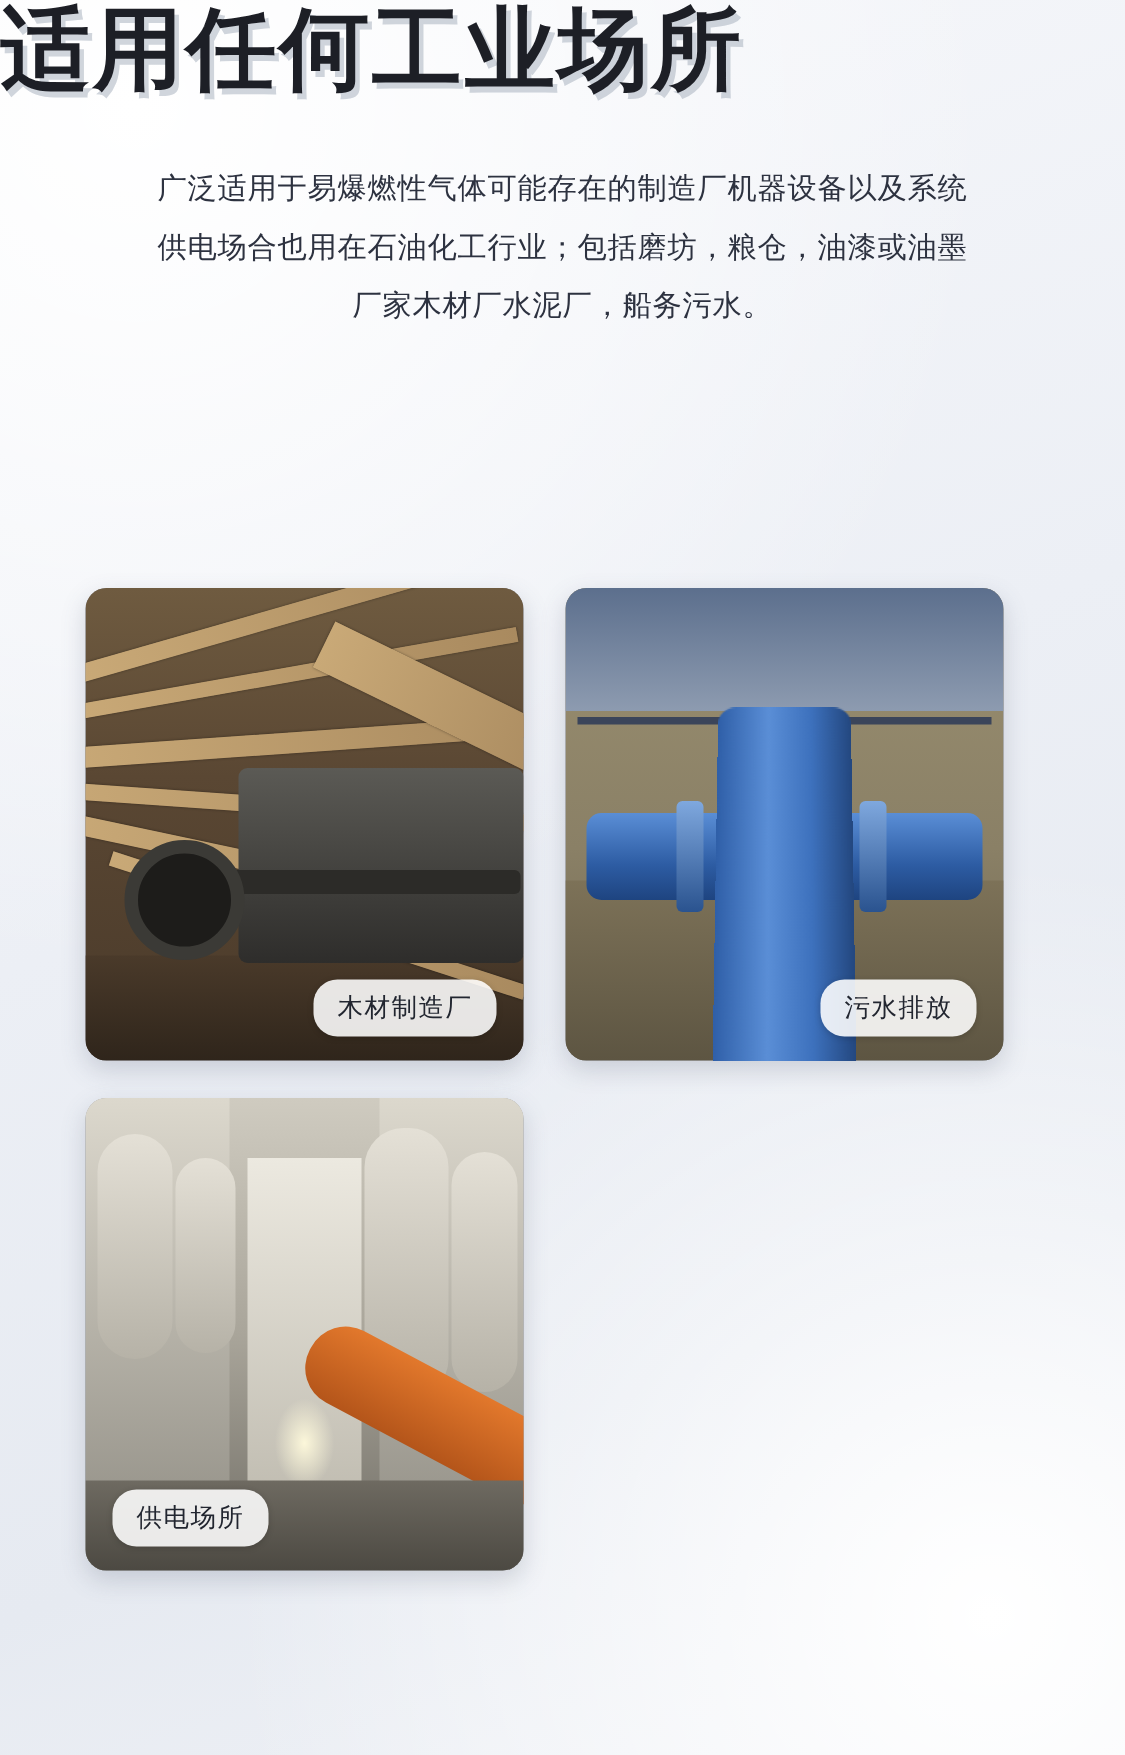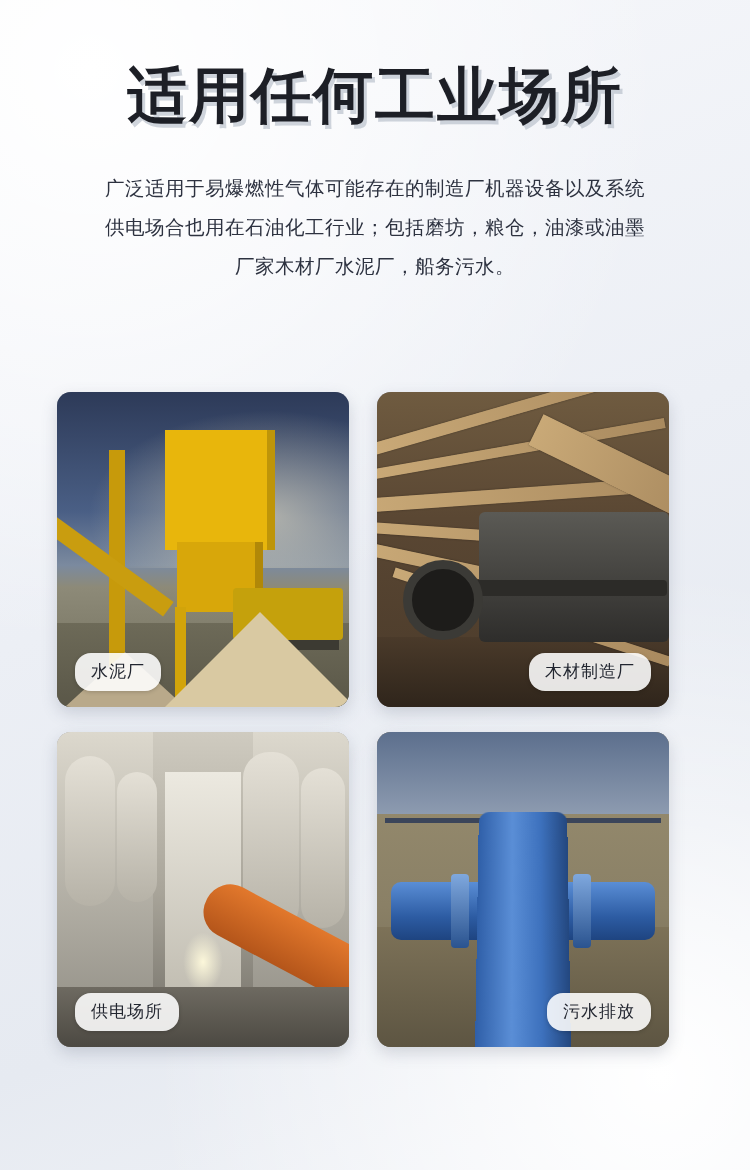--- a/index.html
+++ b/index.html
@@ -21,22 +21,21 @@
     height: 1170px;
     box-sizing: border-box;
     background:
       radial-gradient(circle at 12% 6%, #ffffff 0%, rgba(255,255,255,0) 45%),
       radial-gradient(circle at 88% 92%, #ffffff 0%, rgba(255,255,255,0) 40%),
       linear-gradient(160deg, #f7f8fb 0%, #eceff5 45%, #e6eaf1 75%, #f1f3f7 100%);
   }
 
   
   .heading-wrap {
-    padding-top: 62px;
-    text-align: center;
+    text-align: left;
   }
   .heading {
     font-size: 60px;
     line-height: 1.1;
     font-weight: bold;
     letter-spacing: 2px;
     color: #1d1f26;
     text-shadow: 3px 4px 0 rgba(170,178,192,0.55);
     font-family: "DejaVu Sans", "Liberation Sans", sans-serif;
   }
@@ -246,77 +245,61 @@
   <div class="heading-wrap">
     <div class="heading">适用任何工业场所</div>
   </div>
 
   <div class="desc">
     <p>广泛适用于易爆燃性气体可能存在的制造厂机器设备以及系统供电场合也用在石油化工行业；包括磨坊，粮仓，油漆或油墨厂家木材厂水泥厂，船务污水。</p>
   </div>
 
   <div class="grid">
 
-    <div class="card">
-      <div class="photo ph-cement">
-        <div class="sky-glow"></div>
-        <div class="ground"></div>
-        <div class="tower"></div>
-        <div class="belt"></div>
-        <div class="silo s1"></div>
-        <div class="silo s2"></div>
-        <div class="leg l1"></div>
-        <div class="leg l2"></div>
-        <div class="truck"></div>
-        <div class="pile2"></div>
-        <div class="pile"></div>
-      </div>
-      <div class="caption left">水泥厂</div>
-    </div>
 
     <div class="card">
       <div class="photo ph-wood">
         <div class="floor"></div>
         <div class="plank" style="left:-10px; top:10px; width:300px; height:12px; transform:rotate(-16deg);"></div>
         <div class="plank" style="left:-10px; top:52px; width:300px; height:10px; transform:rotate(-10deg);"></div>
         <div class="plank" style="left:-20px; top:96px; width:320px; height:14px; transform:rotate(-4deg);"></div>
         <div class="plank" style="left:-30px; top:140px; width:330px; height:11px; transform:rotate(4deg);"></div>
         <div class="plank" style="left:-20px; top:180px; width:300px; height:13px; transform:rotate(12deg);"></div>
         <div class="plank" style="left:10px; top:220px; width:290px; height:10px; transform:rotate(18deg);"></div>
         <div class="plank" style="left:150px; top:60px; width:180px; height:34px; transform:rotate(26deg);"></div>
         <div class="machine"></div>
         <div class="bar"></div>
         <div class="wheel"></div>
       </div>
       <div class="caption right">木材制造厂</div>
     </div>
 
     <div class="card">
+      <div class="photo ph-sewage">
+        <div class="ceiling"></div>
+        <div class="rail"></div>
+        <div class="floors"></div>
+        <div class="crosspipe"></div>
+        <div class="flange f1"></div>
+        <div class="flange f2"></div>
+        <div class="mainpipe"></div>
+      </div>
+      <div class="caption right">污水排放</div>
+    </div>
+
+    <div class="card">
       <div class="photo ph-power">
         <div class="wallL"></div>
         <div class="wallR"></div>
         <div class="corridor"></div>
         <div class="duct" style="left:186px; top:20px; width:56px; height:180px;"></div>
         <div class="duct" style="left:244px; top:36px; width:44px; height:160px;"></div>
         <div class="duct" style="left:8px; top:24px; width:50px; height:150px;"></div>
         <div class="duct" style="left:60px; top:40px; width:40px; height:130px;"></div>
         <div class="orange"></div>
         <div class="lamp"></div>
         <div class="floorp"></div>
       </div>
       <div class="caption left">供电场所</div>
     </div>
 
-    <div class="card">
-      <div class="photo ph-sewage">
-        <div class="ceiling"></div>
-        <div class="rail"></div>
-        <div class="floors"></div>
-        <div class="crosspipe"></div>
-        <div class="flange f1"></div>
-        <div class="flange f2"></div>
-        <div class="mainpipe"></div>
-      </div>
-      <div class="caption right">污水排放</div>
-    </div>
-
   </div>
 </div>
 
 </body></html>

